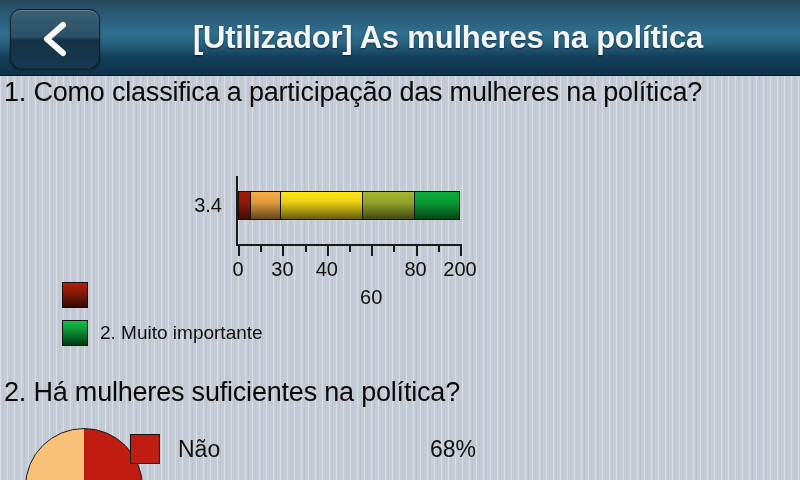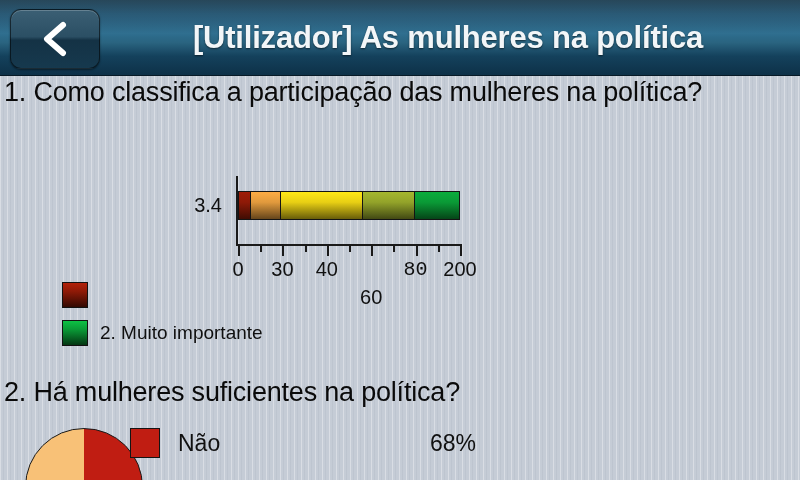--- a/index.html
+++ b/index.html
@@ -248,21 +248,21 @@
     border: 1px solid #1a1a1a;
     box-sizing: border-box;
     background: conic-gradient(
       from 0deg,
       #b01b12 0deg 122.4deg,
       #f8c177 122.4deg 360deg);
   }
   .pie-legend {
     position: absolute;
     left: 130px;
-    top: 0;
+    top: 6px;
     display: flex;
     align-items: center;
     width: 420px;
     text-align: center;
   }
   .pie-swatch {
     width: 30px;
     height: 30px;
     background: #c01d12;
     border: 1px solid #141414;
@@ -329,21 +329,21 @@
             <div class="bc-tick minor" style="left: 157.4px;"></div>
             <div class="bc-tick major" style="left: 179.6px;"></div>
             <div class="bc-tick minor" style="left: 201.8px;"></div>
             <div class="bc-tick major" style="left: 224px;"></div>
           </div>
         <div id="bc-ticklabels">
             <div class="bc-ticklabel" style="left: 2px;">0</div>
             <div class="bc-ticklabel" style="left: 46.4px;">30</div>
             <div class="bc-ticklabel" style="left: 90.8px;">40</div>
             <div class="bc-ticklabel" style="left: 135.2px; margin-top: 28px;">60</div>
-            <div class="bc-ticklabel" style="left: 179.6px; font-family: Liberation Mono, monospace;">80</div>
+            <div class="bc-ticklabel" style="left: 179.6px;">80</div>
             <div class="bc-ticklabel" style="left: 224px;">200</div>
           </div>
       </div>
     </div>
 
     <div class="bc-legend" id="bc-legend">
         <div class="legend-item">
           <div class="legend-swatch" style="background: linear-gradient(rgb(178, 33, 9) 0%, rgb(142, 26, 7) 35%, rgb(50, 9, 2) 100%);"></div>
         </div>
         <div class="legend-item">

